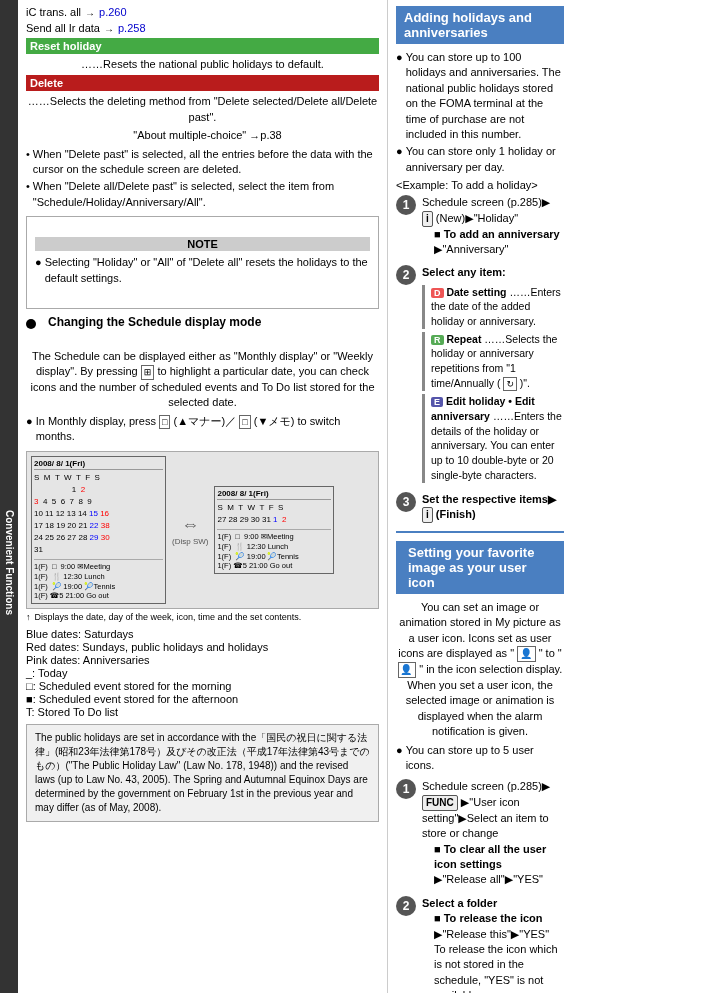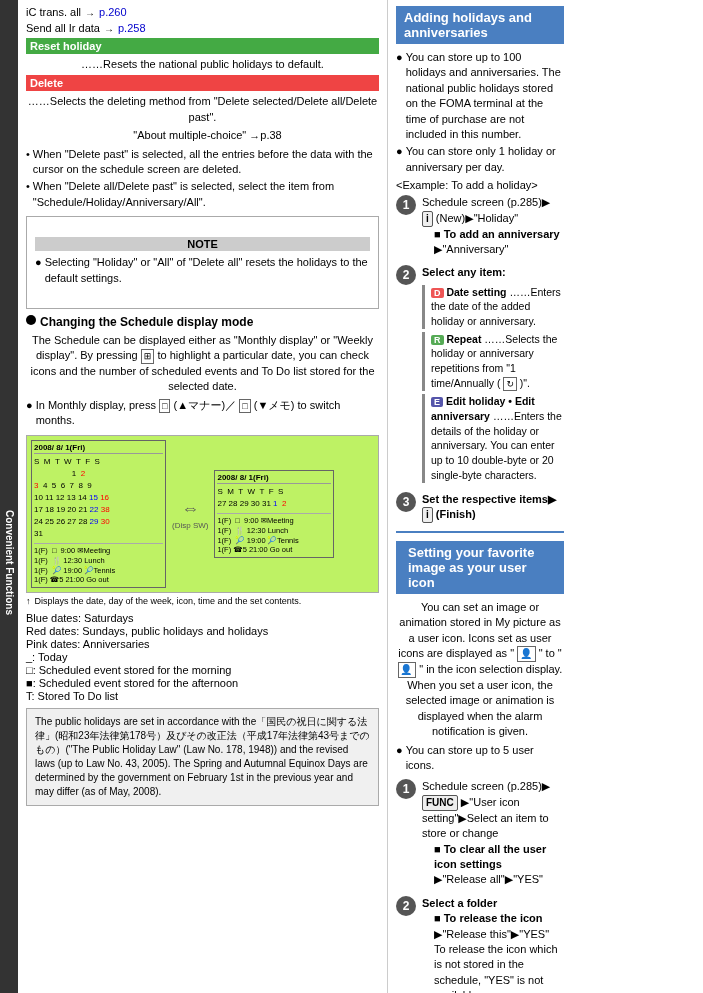--- a/index.html
+++ b/index.html
@@ -74,21 +74,21 @@
     
     .highlight-green {
       background: #4a4;
       color: #fff;
       padding: 2px 4px;
       margin-bottom: 3px;
       font-size: 11px;
       font-weight: bold;
     }
     .highlight-gray {
-      background: #ef4444;
+      background: #b91c1c;
       color: #fff;
       padding: 2px 4px;
       margin-bottom: 3px;
       font-size: 11px;
       font-weight: bold;
     }
     .section-text {
       font-size: 11px;
       margin-bottom: 3px;
       line-height: 1.4;
@@ -118,23 +118,23 @@
       font-weight: bold;
       font-size: 11px;
       margin-bottom: 4px;
       text-align: center;
       background: #ccc;
       padding: 1px;
     }
     
     .section-heading {
       display: flex;
-      align-items: flex-start;
-      gap: 4px;
-      margin: 6px 0 4px 0;
+      align-items: flex-end;
+      gap: 12px;
+      margin: 6px 0 20px 0;
     }
     .dot-circle {
       width: 10px;
       height: 10px;
       background: #000;
       border-radius: 50%;
       flex-shrink: 0;
     }
     .heading-text {
       font-size: 12px;
@@ -312,21 +312,21 @@
             <span>In Monthly display, press</span>
             <span style="display:inline-block;border:1px solid #666;padding:0 2px;font-size:9px;">□</span>
             <span>(▲マナー)／</span>
             <span style="display:inline-block;border:1px solid #666;padding:0 2px;font-size:9px;">□</span>
             <span>(▼メモ)</span>
             <span>to switch months.</span>
           </span>
         </div>
 
         <div style="margin: 6px 0;">
-          <div style="display:flex; gap:6px; align-items:center; border:1px solid #aaa; padding:4px; background:#bef264;">
+          <div style="display:flex; gap:6px; align-items:center; border:1px solid #aaa; padding:4px; background:#e5e5e5;">
 
             <div class="cal-box" style="font-size:8px; min-width:135px;">
               <div style="font-weight:bold; font-size:8px; border-bottom:1px solid #999; margin-bottom:2px;">2008/ 8/ 1(Fri)</div>
               <div style="font-size:8px; line-height:1.5;">
                 <div>S &nbsp;M &nbsp;T &nbsp;W &nbsp;T &nbsp;F &nbsp;S</div>
                 <div>&nbsp;&nbsp;&nbsp;&nbsp;&nbsp;&nbsp;&nbsp;&nbsp;&nbsp;&nbsp;&nbsp;&nbsp;&nbsp;&nbsp;&nbsp;&nbsp;&nbsp;1 &nbsp;<span style="color:red">2</span></div>
                 <div><span style="color:red">3</span> &nbsp;4 &nbsp;5 &nbsp;6 &nbsp;7 &nbsp;8 &nbsp;9</div>
                 <div>10 11 12 13 14 <span style="color:blue">15</span> <span style="color:red">16</span></div>
                 <div>17 18 19 20 21 <span style="color:blue">22</span> <span style="color:red">38</span></div>
                 <div>24 25 26 27 28 <span style="color:blue">29</span> <span style="color:red">30</span></div>

